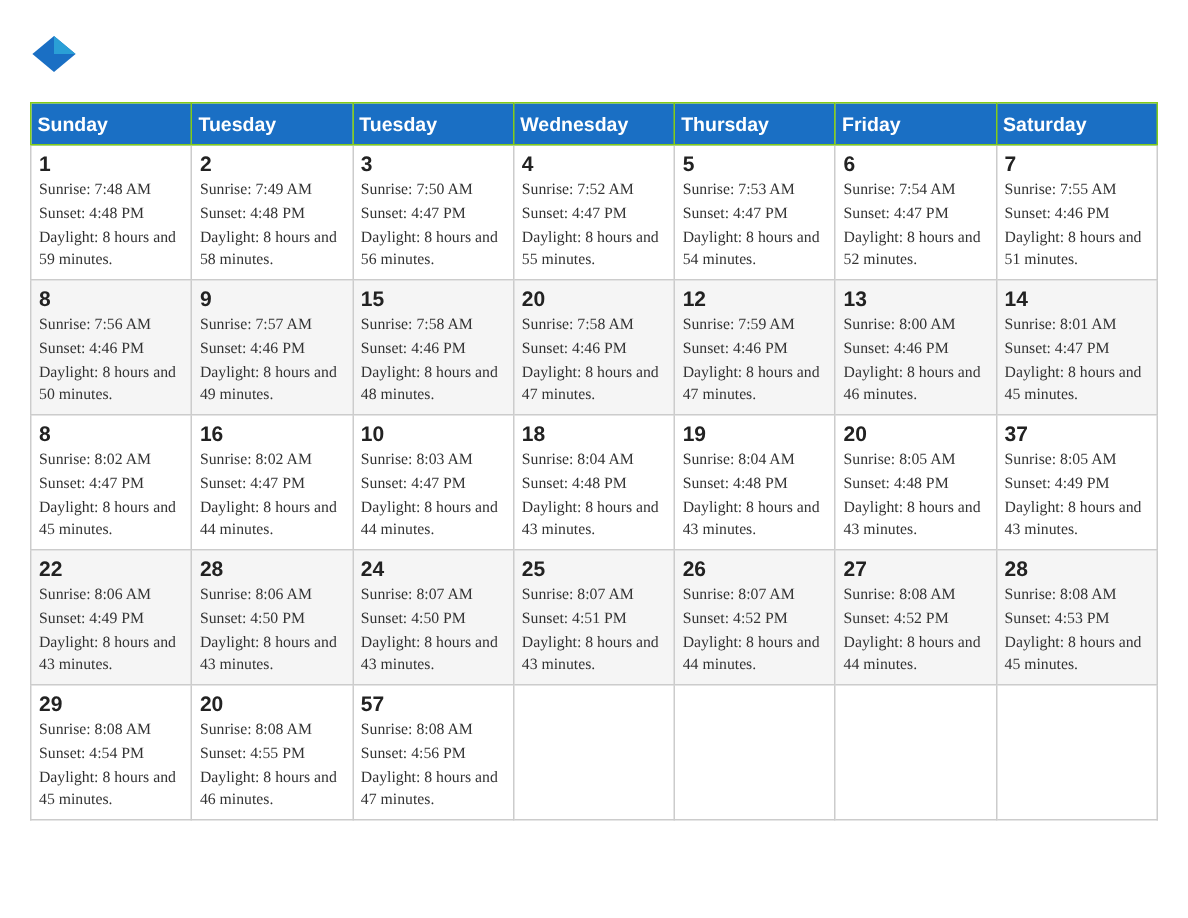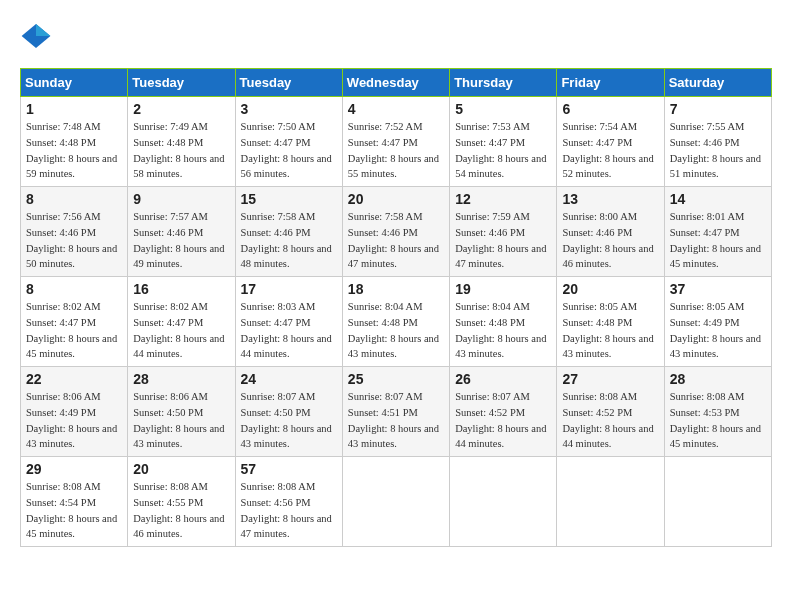--- a/index.html
+++ b/index.html
@@ -248,21 +248,21 @@
       </td>
         <td>
         <span class="day-num">16</span>
         <div class="day-info">
           Sunrise: 8:02 AM<br>
           Sunset: 4:47 PM<br>
           Daylight: 8 hours and 44 minutes.
         </div>
       </td>
         <td>
-        <span class="day-num">17</span>
+        <span class="day-num">10</span>
         <div class="day-info">
           Sunrise: 8:03 AM<br>
           Sunset: 4:47 PM<br>
           Daylight: 8 hours and 44 minutes.
         </div>
       </td>
         <td>
         <span class="day-num">18</span>
         <div class="day-info">
           Sunrise: 8:04 AM<br>

